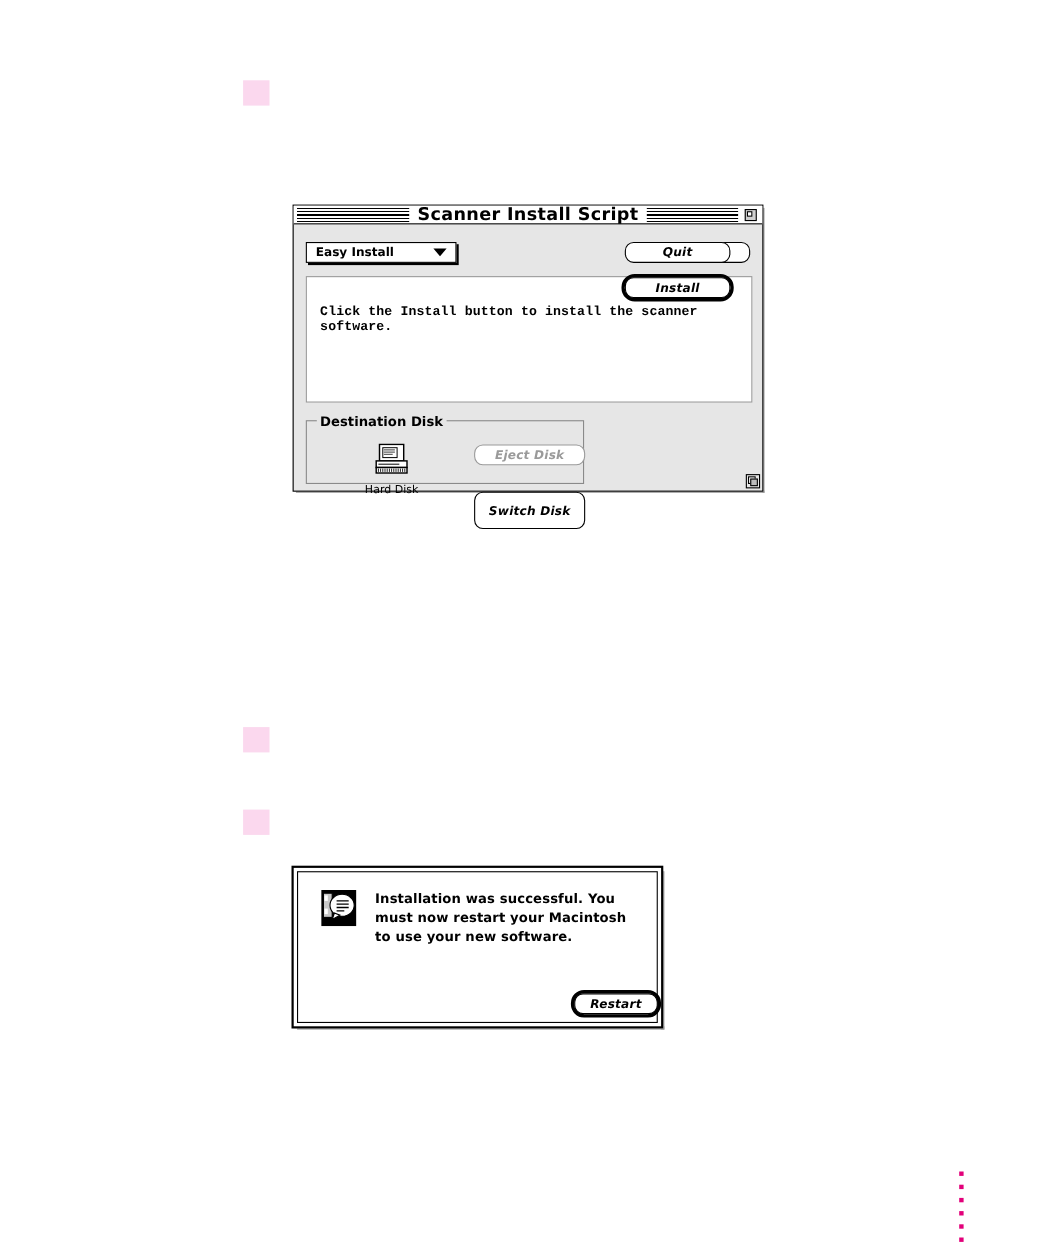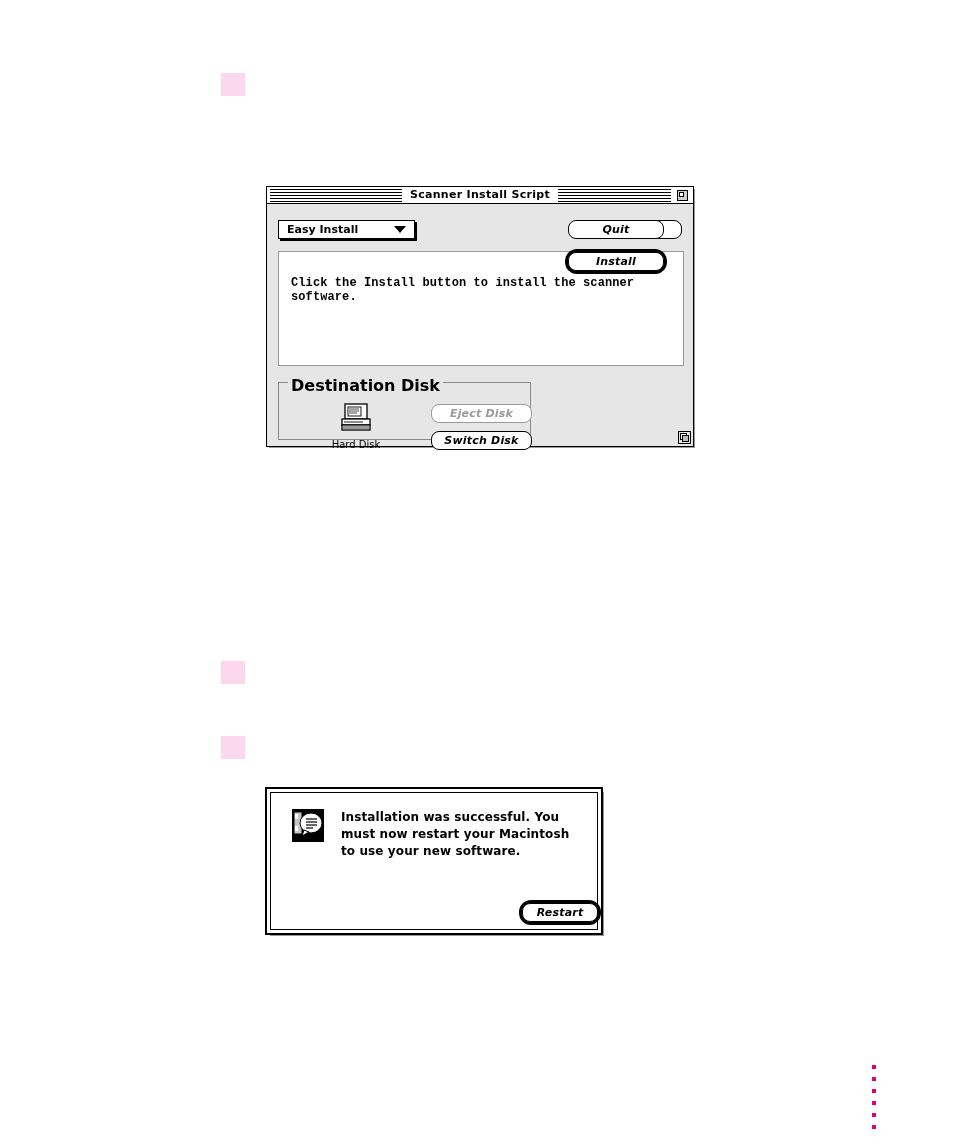--- a/index.html
+++ b/index.html
@@ -73,21 +73,21 @@
     );
   }
   .title-stripes-left { left: 3px; right: 52%; }
   .title-stripes-right { left: 56%; right: 22px; }
 
   .title-text {
     position: relative;
     z-index: 2;
     background: #ffffff;
     padding: 0 8px;
-    font-size: 11px;
+    font-size: 16px;
     font-weight: bold;
     letter-spacing: 0.3px;
     color: #000000;
     font-family: "DejaVu Sans", sans-serif;
     line-height: 14px;
   }
 
   .zoom-box {
     position: absolute;
     right: 5px;
@@ -167,21 +167,21 @@
     content: "";
     position: absolute;
     left: -4px; top: -4px; right: -4px; bottom: -4px;
     border: 3px solid #000000;
     border-radius: 12px;
     pointer-events: none;
   }
 
   #help-button    { right: 11px; top: 16px; width: 70px; height: 19px; }
   #eject-button   { left: 152px; top: 21px; width: 101px; height: 19px; }
-  #switch-button  { left: 152px; top: 48px; width: 101px; height: 19px; }
+  #switch-button  { left: 152px; top: 64px; width: 101px; height: 34px; }
   #quit-button    { left: 301px; top: 16px; width: 96px; height: 19px; }
   #install-button { left: 301px; top: 48px; width: 96px; height: 19px; }
 
   
   .message-pane {
     position: absolute;
     left: 11px;
     top: 47px;
     width: 406px;
     height: 115px;
@@ -209,21 +209,21 @@
     height: 58px;
     border: 1px solid #8a8a8a;
     box-sizing: border-box;
   }
   .dest-group-label {
     position: absolute;
     left: 9px;
     top: -7px;
     background: #e6e6e6;
     padding: 0 3px;
-    font-size: 16px;
+    font-size: 12px;
     font-weight: bold;
     font-family: "DejaVu Sans", sans-serif;
     color: #000000;
   }
   .disk-icon-wrap {
     position: absolute;
     left: 45px;
     top: 20px;
     width: 64px;
     text-align: center;

